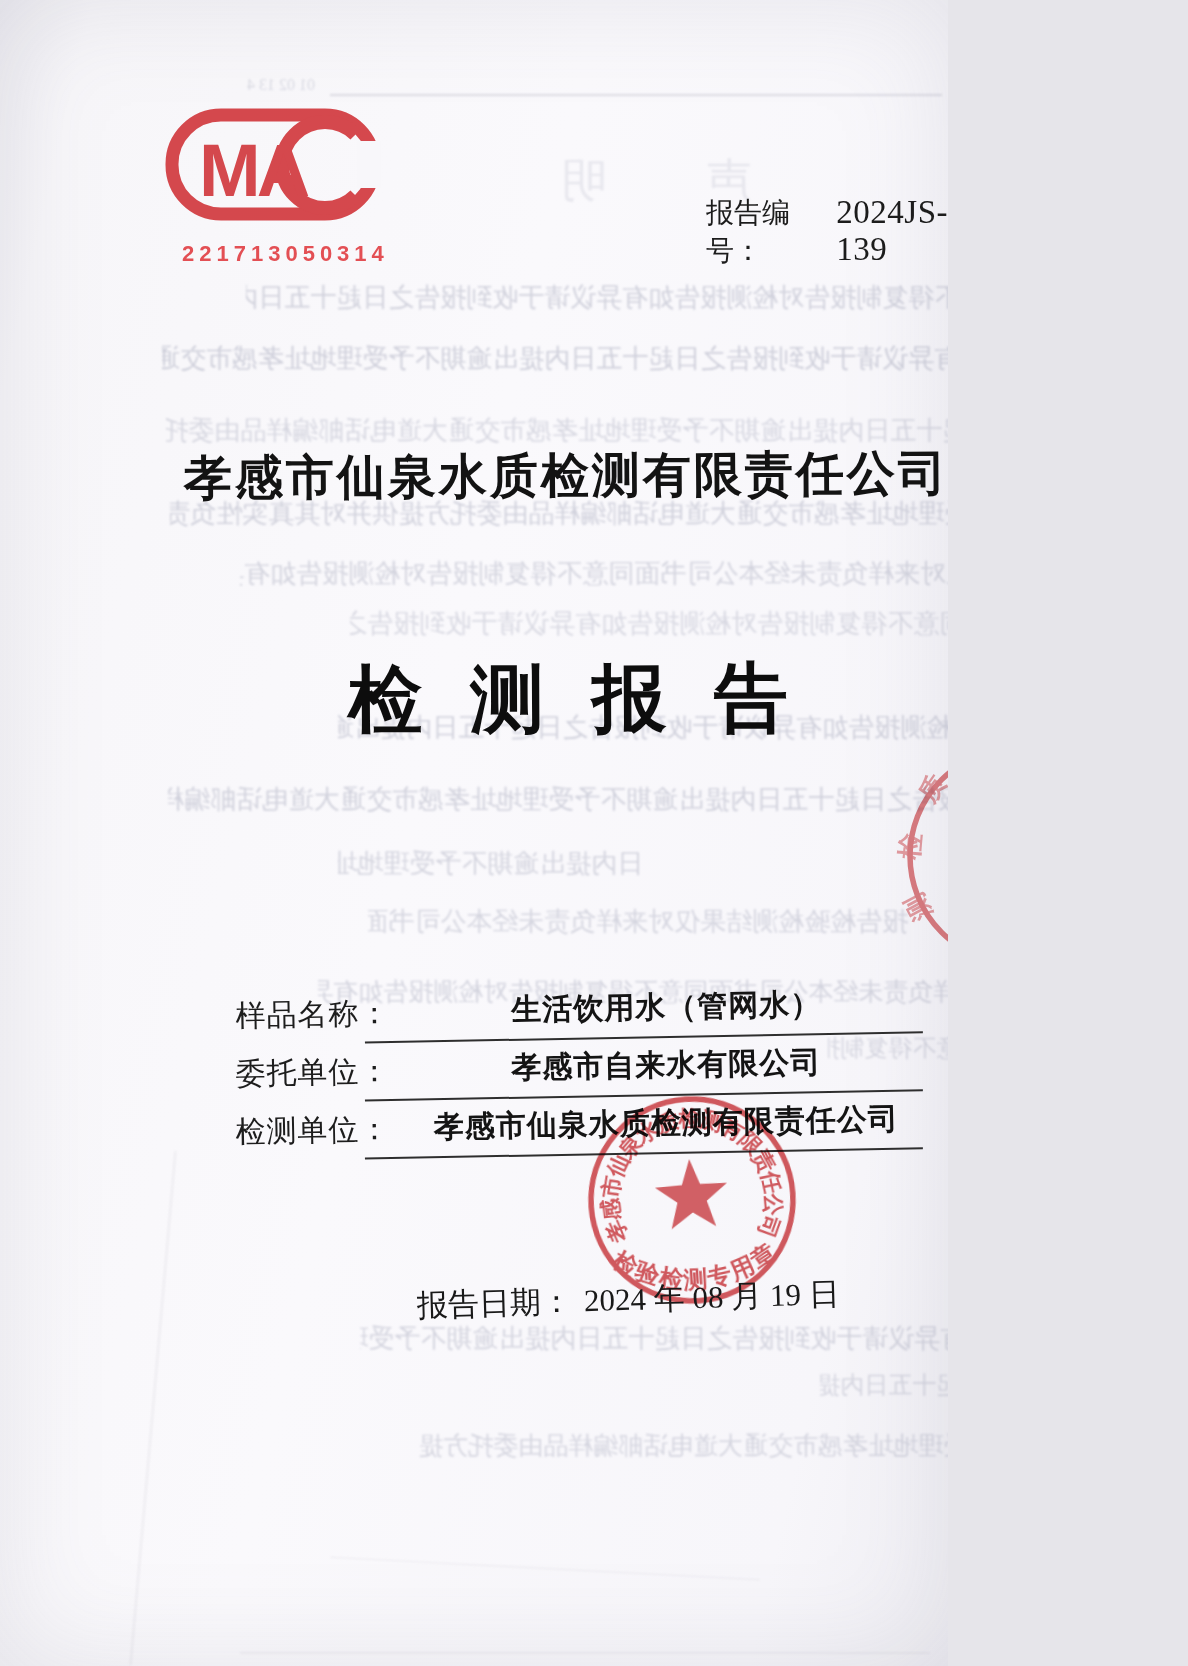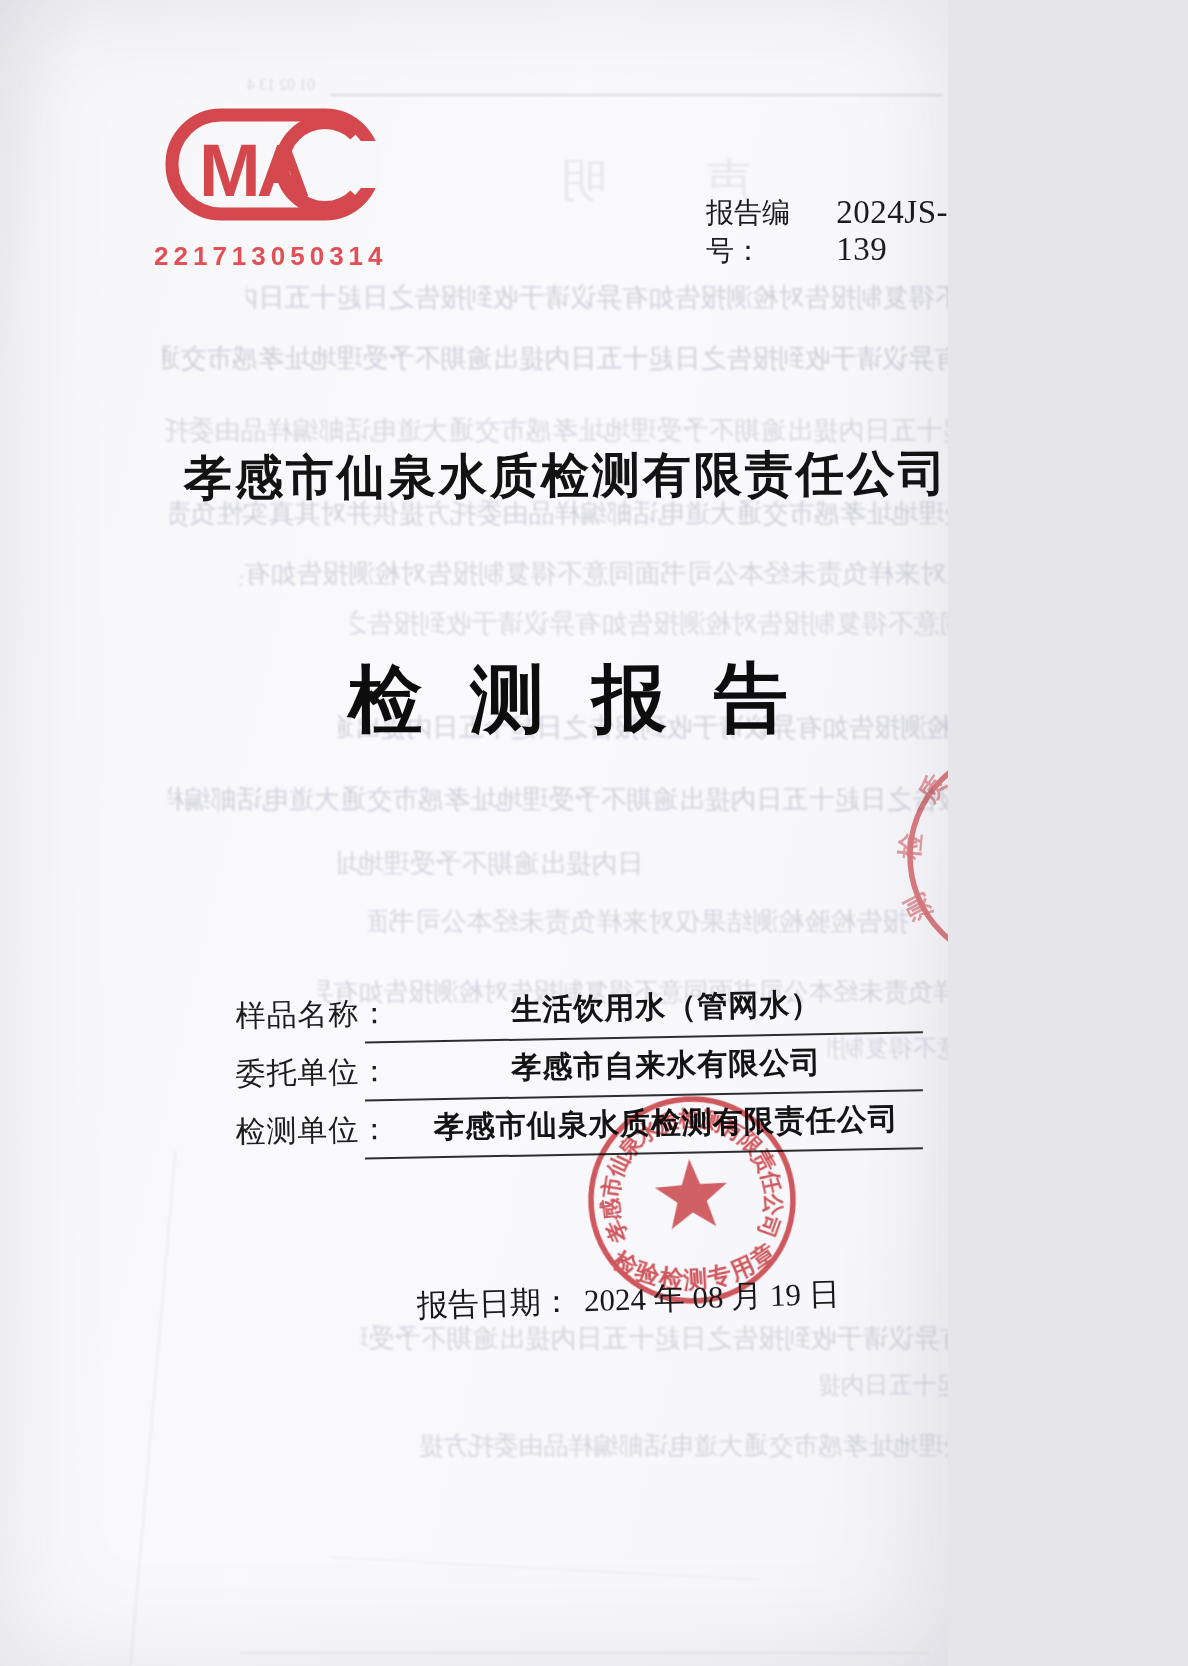--- a/index.html
+++ b/index.html
@@ -14,21 +14,21 @@
   .bleed{
     position:absolute;color:#9fa2b6;white-space:nowrap;overflow:hidden;
     transform:scaleX(-1);filter:blur(1.25px);
     font-family:"Liberation Serif","DejaVu Serif",serif;line-height:1.1;
   }
   .bleed-rule{position:absolute;background:rgba(150,152,170,.28);filter:blur(1px);}
   .crease{position:absolute;background:rgba(165,163,180,.30);filter:blur(1.2px);}
   
   .cma-logo{left:165px;top:108px;width:216px;height:113px;opacity:.92;filter:blur(.3px);}
   .cert-number{
-    left:154px;top:241px;font-size:26px;font-weight:700;letter-spacing:5px;
+    left:182px;top:241px;font-size:22px;font-weight:700;letter-spacing:5px;
     color:#e2474c;opacity:.95;filter:blur(.2px);
   }
   
   .report-no{
     left:706px;top:194px;display:flex;gap:40px;color:#1c1c1c;
     font-family:"Liberation Serif","DejaVu Serif",serif;font-size:28px;
   }
   .report-no .val{font-size:33px;letter-spacing:.5px;}
   .company-name{
     left:184px;top:444px;font-size:48px;font-weight:800;letter-spacing:3px;

